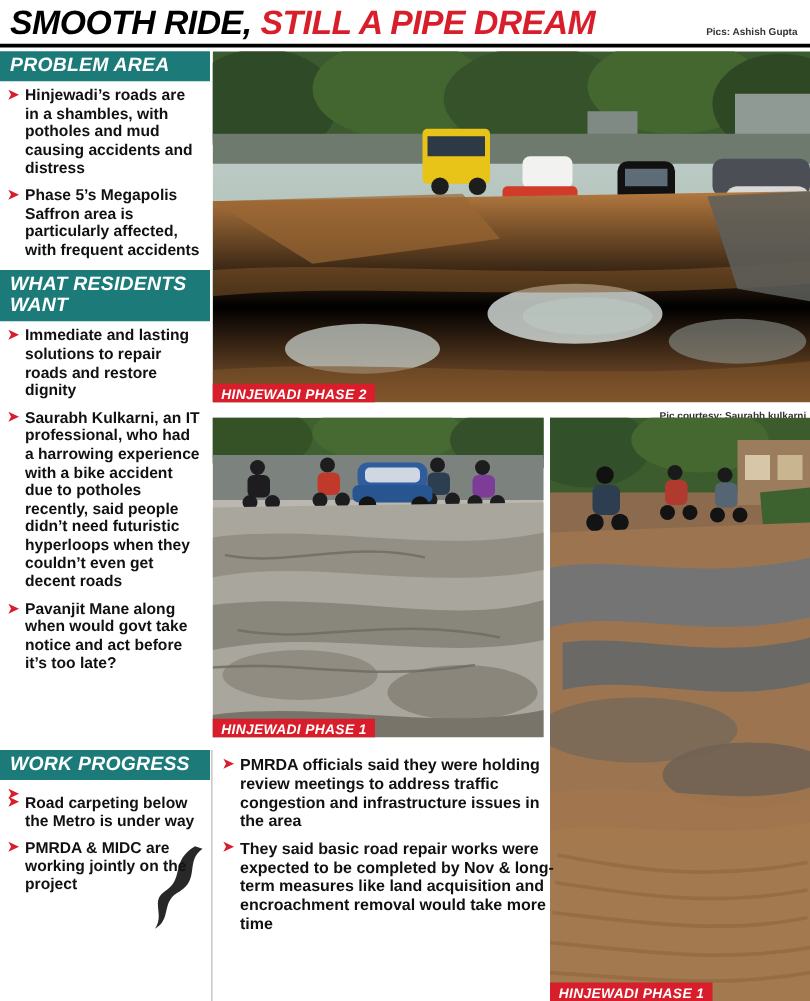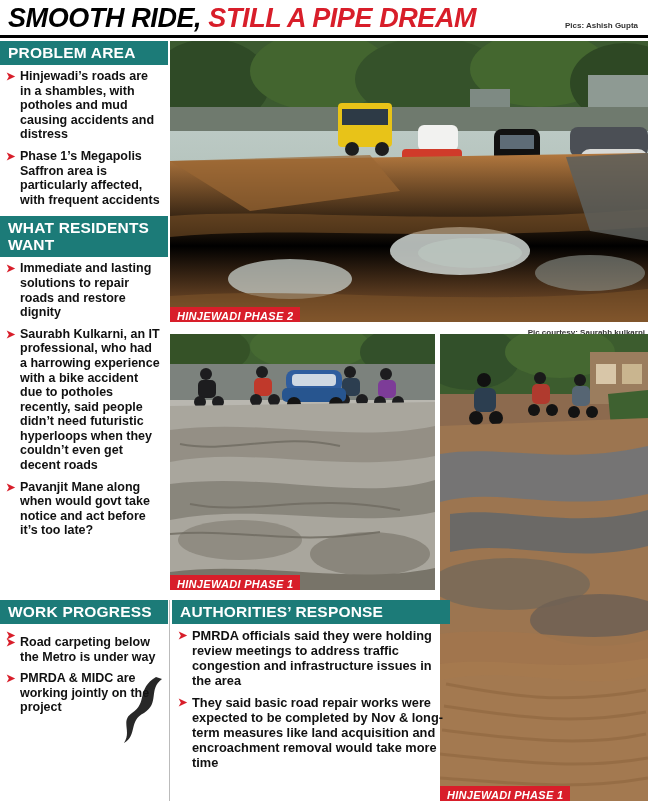--- a/index.html
+++ b/index.html
@@ -65,20 +65,21 @@
     position: absolute;
     left: 0;
     top: 41px;
     width: 168px;
   }
   .sec-head {
     background: #1c7b78;
     color: #ffffff;
     font-size: 15.5px;
     font-weight: bold;
+    font-style: italic;
     padding: 3px 6px 4px 8px;
     line-height: 17px;
     letter-spacing: 0.2px;
   }
   .sec-body {
     padding: 4px 6px 2px 6px;
   }
   .bullet {
     position: relative;
     font-size: 12.5px;
@@ -337,21 +338,21 @@
   <div class="leftcol">
 
     <div class="sec-head">PROBLEM AREA</div>
     <div class="sec-body">
       <div class="bullet">
         <span class="arrow">➤</span>
         <span>Hinjewadi’s roads are in a shambles, with potholes and mud causing accidents and distress</span>
       </div>
       <div class="bullet">
         <span class="arrow">➤</span>
-        <span>Phase 1’s Megapolis Saffron area is particularly affected, with frequent accidents</span>
+        <span>Phase 5’s Megapolis Saffron area is particularly affected, with frequent accidents</span>
       </div>
     </div>
 
     <div class="sec-head">WHAT RESIDENTS WANT</div>
     <div class="sec-body">
       <div class="bullet">
         <span class="arrow">➤</span>
         <span>Immediate and lasting solutions to repair roads and restore dignity</span>
       </div>
       <div class="bullet">
@@ -382,21 +383,20 @@
           <span class="arrow">➤</span>
           <span>PMRDA &amp; MIDC are working jointly on the project</span>
         </div>
       </div>
       <svg class="swoosh" viewBox="0 0 46 70">
         <path d="M38 2 C18 14, 30 28, 14 38 C2 46, 14 56, 6 68 C20 60, 10 46, 26 38 C42 28, 30 14, 44 4 Z" fill="#111"></path>
       </svg>
     </div>
 
     <div class="band-right">
-      <div class="sec-head">AUTHORITIES’ RESPONSE</div>
       <div class="sec-body">
         <div class="bullet">
           <span class="arrow">➤</span>
           <span>PMRDA officials said they were holding review meetings to address traffic congestion and infrastructure issues in the area</span>
         </div>
         <div class="bullet">
           <span class="arrow">➤</span>
           <span>They said basic road repair works were expected to be completed by Nov &amp; long-term measures like land acquisition and encroachment removal would take more time</span>
         </div>
       </div>

